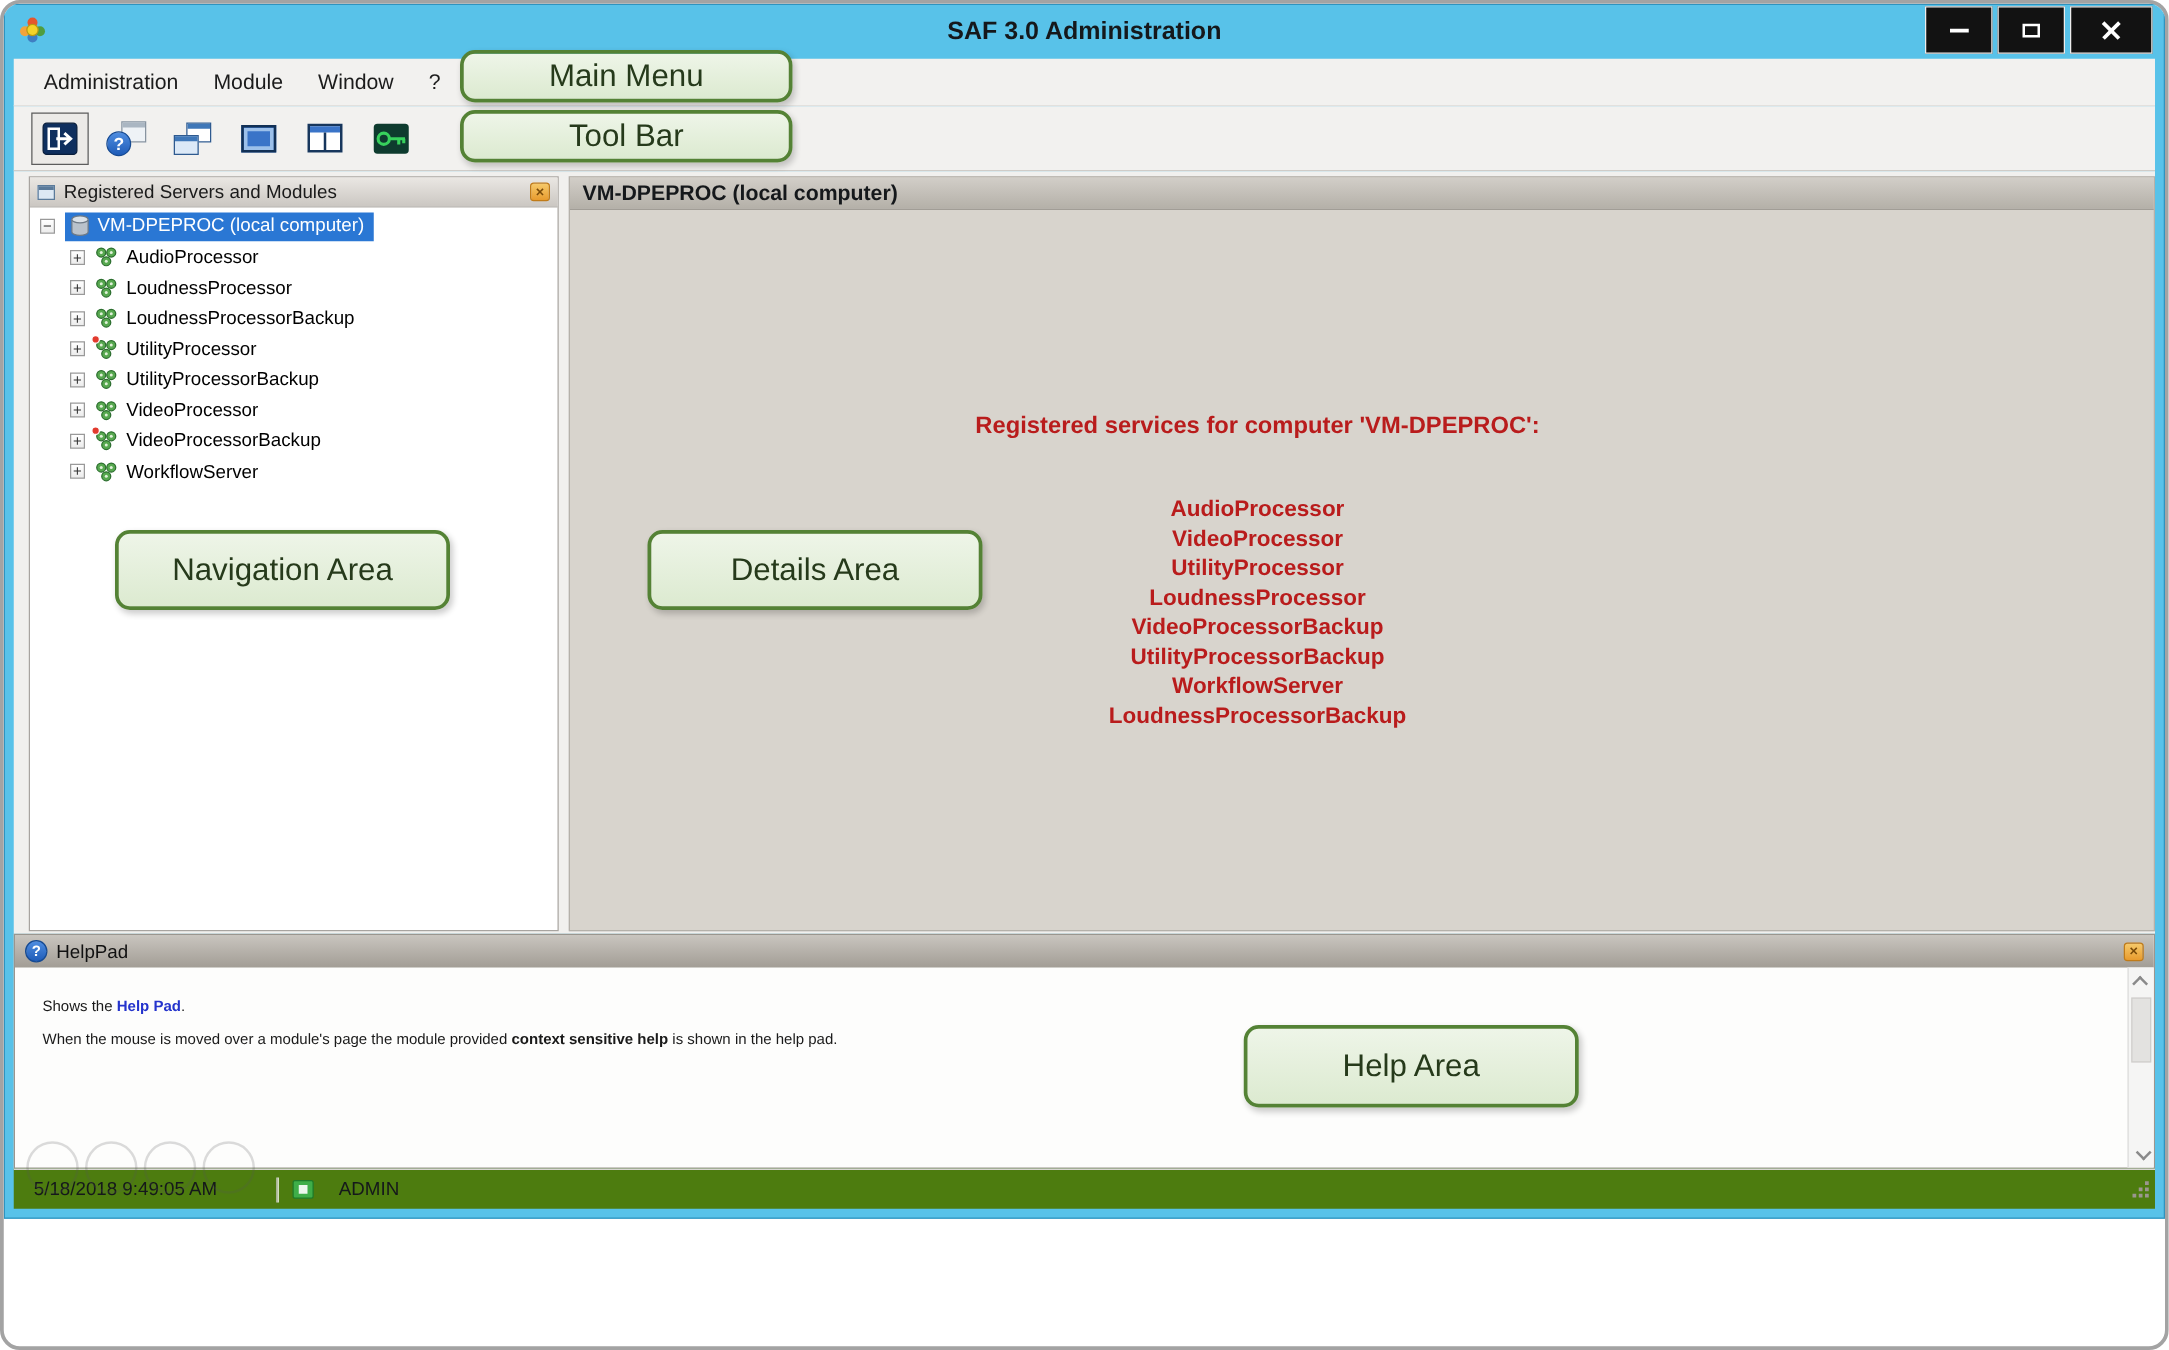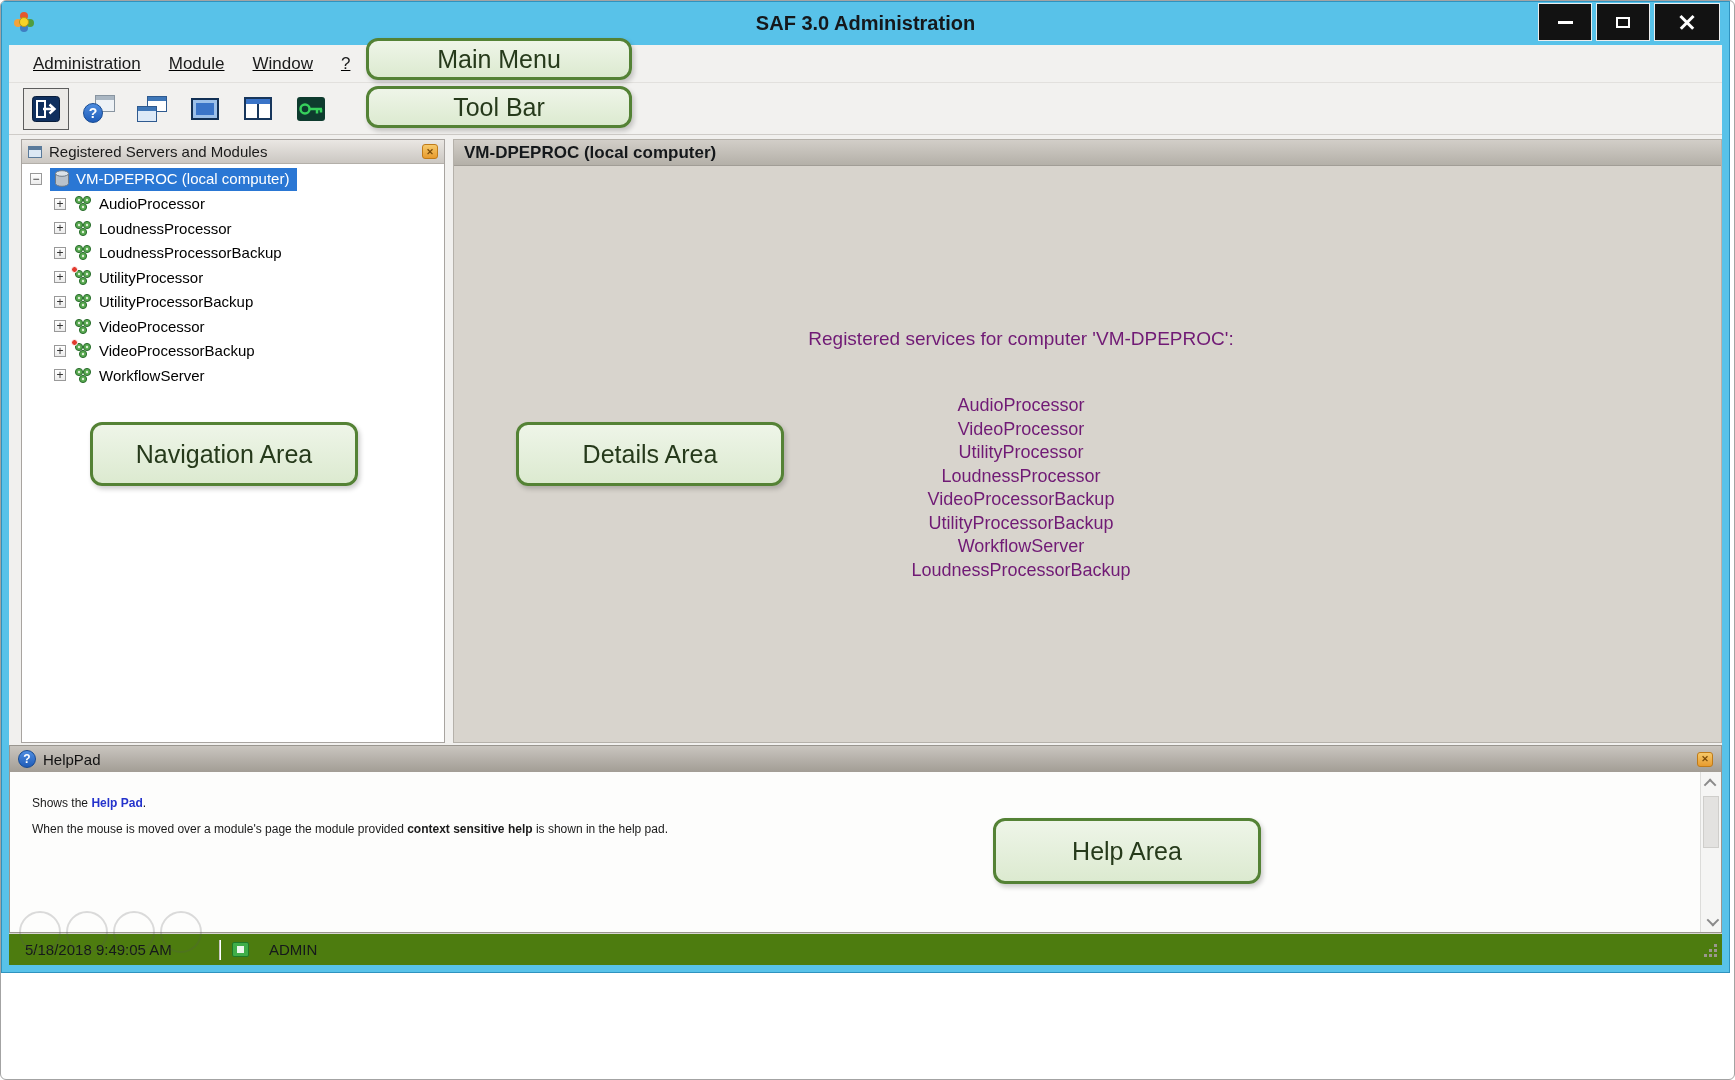--- a/index.html
+++ b/index.html
@@ -1,40 +1,40 @@
 <!DOCTYPE html>
 <html><head>
 <meta charset="utf-8">
 <style>
   * { margin:0; padding:0; box-sizing:border-box; font-family:"Liberation Sans", sans-serif; }
   html,body { width:1735px; height:1080px; overflow:hidden; background:#fff; }
   body { position:relative; }
 
-  .frame { position:absolute; inset:0; border:1px solid #a3a3a3; border-radius:6px; background:#fff; overflow:hidden; }
+  .frame { position:absolute; inset:0; border:3px solid #a3a3a3; border-radius:16px; background:#fff; overflow:hidden; }
 
   .window { position:absolute; left:0; top:0; width:1729px; height:972px; background:#58c2e9; box-shadow: inset 0 0 0 1px #2f93bf; }
 
   
   .titlebar { position:absolute; left:0; top:0; right:0; height:44px; }
   .app-icon { position:absolute; left:12px; top:10px; width:22px; height:22px; }
   .title { position:absolute; left:0; right:0; top:0; height:44px; display:flex; align-items:center; justify-content:center;
            font-size:20px; font-weight:700; color:#15181b; }
   .win-controls { position:absolute; right:10px; top:2px; display:flex; gap:4px; }
   .win-btn { width:54px; height:38px; background:#121212; border:1px solid #ededed; display:flex; align-items:center; justify-content:center; cursor:default; }
   .win-btn.close { width:66px; }
   .min-glyph { width:15px; height:3px; background:#fff; }
   .max-glyph { width:14px; height:11px; border:2px solid #fff; }
   .close-glyph { position:relative; width:18px; height:18px; }
   .close-glyph::before, .close-glyph::after { content:""; position:absolute; left:0; top:8px; width:18px; height:2.5px; background:#fff; }
   .close-glyph::before { transform:rotate(45deg); }
   .close-glyph::after  { transform:rotate(-45deg); }
 
   
   .menubar { position:absolute; left:8px; top:44px; right:8px; height:38px; background:#f2f1ef; border-bottom:1px solid #e2e0dd;
-             display:flex; align-items:center; padding-left:10px;text-decoration:underline; }
+             display:flex; align-items:center; padding-left:10px; }
   .menu-item { padding:7px 14px; font-size:17px; color:#1b1b1b; }
 
   .toolbar { position:absolute; left:8px; top:82px; right:8px; height:52px; background:#f2f1ef; border-bottom:1px solid #cfccc8;
              display:flex; align-items:center; padding-left:14px; gap:7px; }
   .tbtn { width:46px; height:42px; display:flex; align-items:center; justify-content:center; }
   .tbtn.active { border:1px solid #5d5d5d; background:#eceae7; }
 
   .icon-help { position:relative; width:32px; height:28px; }
   .ih-win { position:absolute; right:0; top:0; width:20px; height:17px; border:1.5px solid #8894a0; background:#eef2f6; }
   .ih-win::before { content:""; position:absolute; left:0; top:0; right:0; height:4px; background:#aab6c2; }
@@ -68,21 +68,21 @@
          justify-content:center; font-size:12px; line-height:10px; color:#333; margin:0 8px 0 32px; flex:none; }
   .trow.root .exp { margin-left:8px; }
   .sel { display:flex; align-items:center; gap:6px; background:#2a77d4; color:#fff; padding:2px 8px 3px 4px; }
   .gears { position:relative; width:18px; height:17px; margin-right:7px; flex:none; }
   .alert-dot { position:absolute; left:-3px; top:-3px; width:7px; height:7px; background:#e23a2e; border-radius:50%; border:1px solid #fff; }
 
   
   .detailspanel { position:absolute; left:452px; top:138px; width:1269px; height:604px; background:#d8d4cd; border:1px solid #b5b1aa; }
   .details-head { height:26px; background:linear-gradient(#d2cec8,#b4b0a8); border-bottom:1px solid #a19d96;
                   display:flex; align-items:center; padding:0 10px; font-size:17px; font-weight:700; color:#15181b; }
-  .details-text { position:absolute; left:0; top:26px; width:1100px; text-align:center; color:#701a75; font-weight:400;margin-left:17px; }
+  .details-text { position:absolute; left:0; top:26px; width:1100px; text-align:center; color:#b91c1c; font-weight:700; }
   .d-heading { margin-top:162px; font-size:19px; }
   .d-services { margin-top:44px; font-size:18px; line-height:23.5px; }
 
   
   .helppad { position:absolute; left:8px; top:744px; right:8px; height:188px; border:1px solid #9a968f; background:#fdfdfc; }
   .help-head { height:26px; background:linear-gradient(#c9c5bf,#a29d95); display:flex; align-items:center; gap:7px; padding:0 8px;
                font-size:15px; color:#111; }
   .help-q { width:18px; height:18px; border-radius:50%; background:linear-gradient(#4f8de0,#1f5cb8); border:1px solid #164a92;
             color:#fff; font-size:12px; font-weight:700; display:flex; align-items:center; justify-content:center; flex:none; }
   .help-body { position:absolute; left:0; top:26px; right:21px; bottom:0; padding:24px 0 0 22px; font-size:12px; color:#1a1a1a; }

